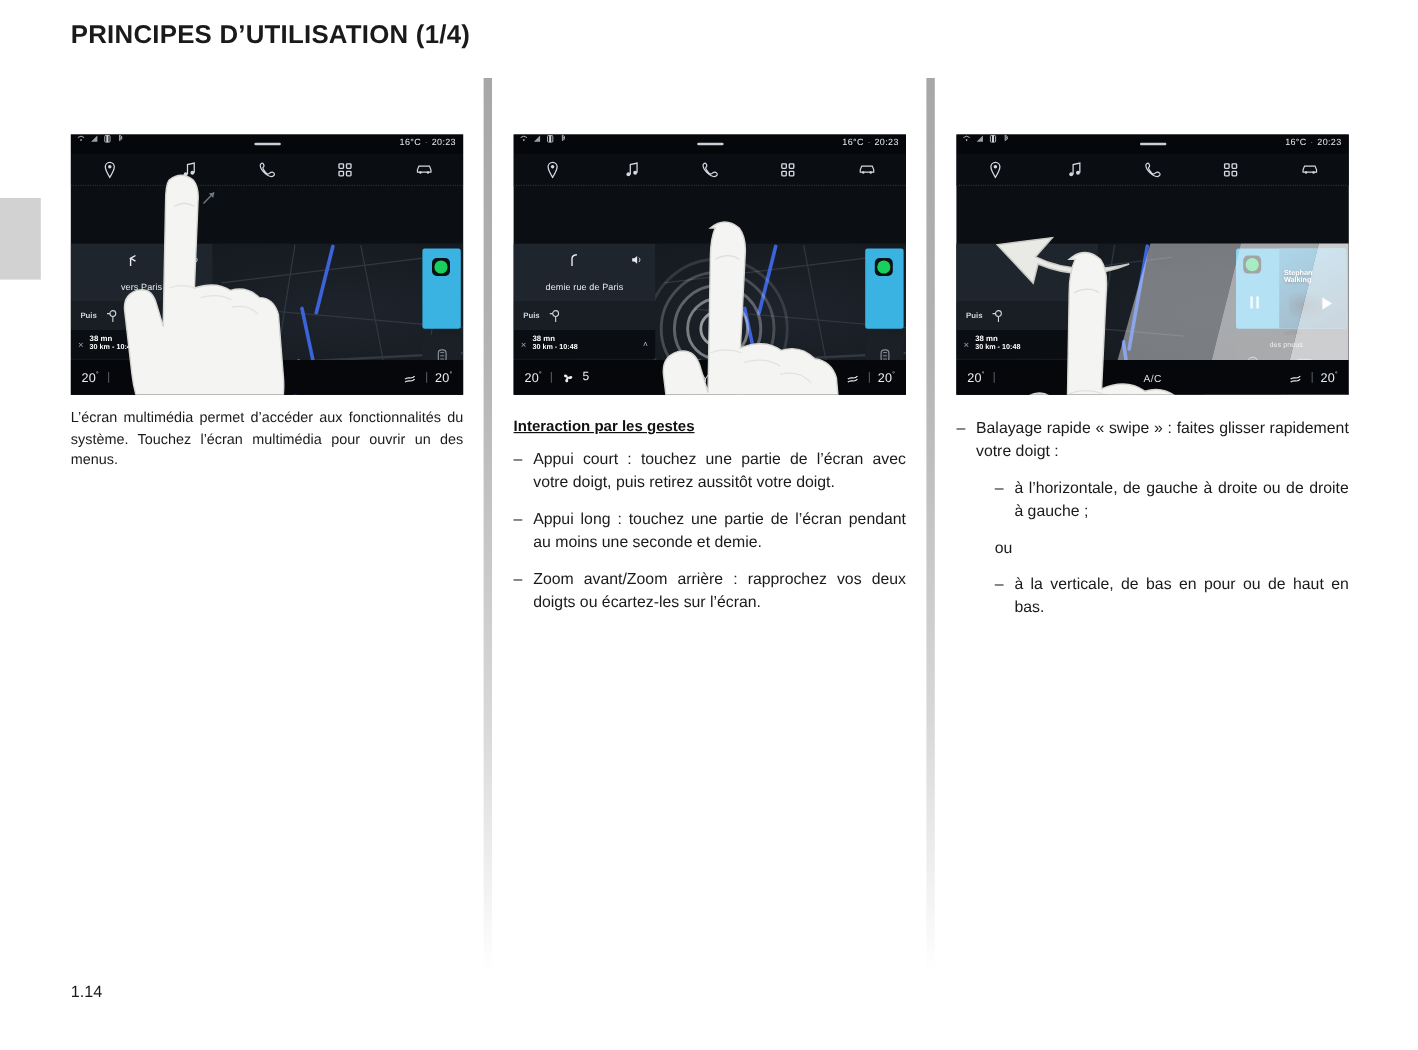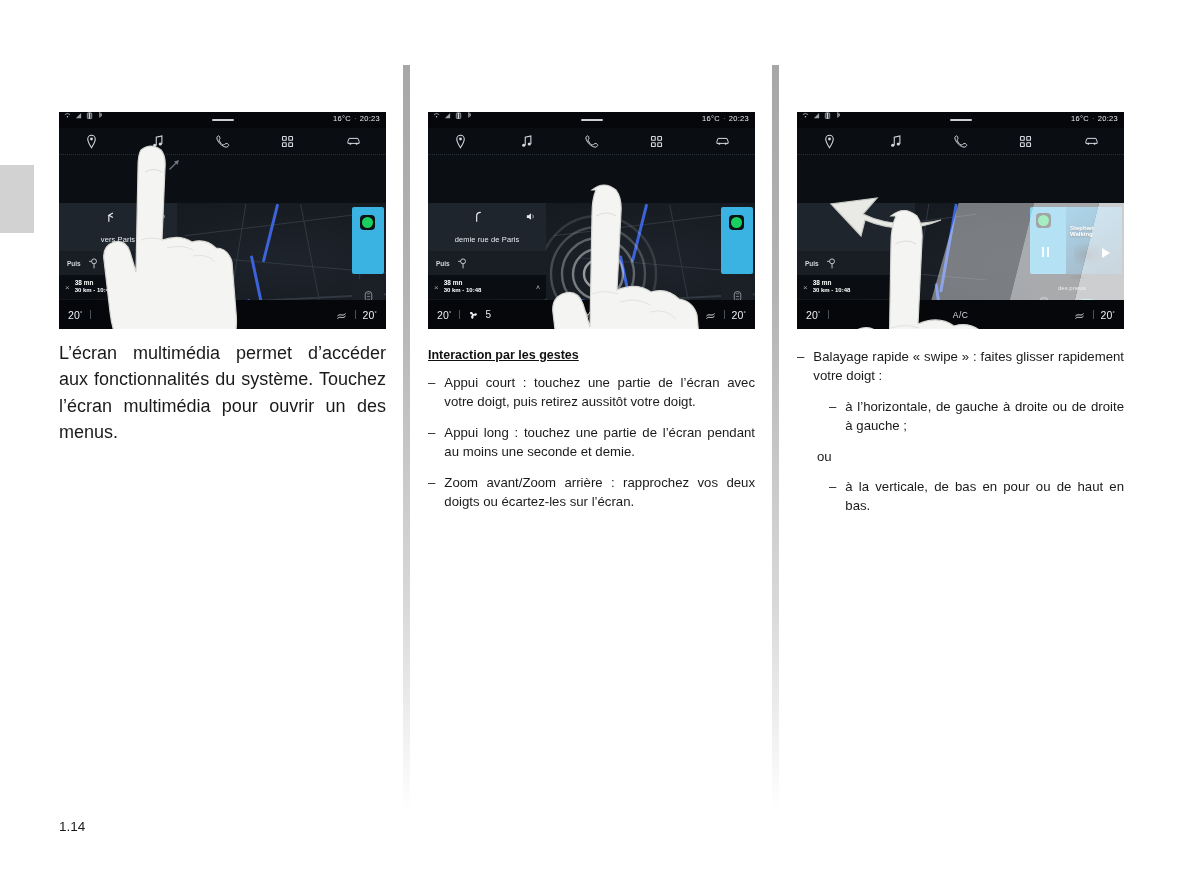--- a/index.html
+++ b/index.html
@@ -221,46 +221,47 @@
   .h1 {
     font-size: 17px; font-weight: bold; color: #111;
     margin-top: 19px; letter-spacing: -.1px;
   }
   .h2 {
     font-size: 12.5px; font-weight: bold; color: #111;
     margin-top: 17px;
   }
   .h2.tight { margin-top: 19px; text-decoration: underline; }
   .para {
-    font-size: 18px; line-height: 1.47; color: #1a1a1a;
+    font-size: 12px; line-height: 1.47; color: #1a1a1a;
     margin-top: 11px; text-align: justify;
   }
   .bullets { margin-top: 9px; }
   .bullet {
     display: flex; gap: 9px;
     font-size: 13.2px; line-height: 1.47; color: #1a1a1a;
     margin-top: 11px;
   }
   .bullet .dash { flex: 0 0 auto; }
   .bullet .btxt { flex: 1 1 auto; text-align: justify; }
   .bullet.sub { margin-left: 32px; }
-  .plainline { font-size: 13.2px; line-height: 1.47; margin-top: 11px; margin-left: 20px; }
+  .plainline { font-size: 13.2px; line-height: 1.47; margin-top: 11px; margin-left: 32px; }
 
   .folio {
     position: absolute; left: 59px; top: 819px;
     font-size: 13.5px; color: #1a1a1a;
   }
 </style>
 </head>
 <body>
 
 <div class="page">
 
   <div class="margin-tab"></div>
 
+  <div class="page-title">PRINCIPES D’UTILISATION (1/4)</div>
 
   <div class="col-sep s1"></div>
   <div class="col-sep s2"></div>
 
   <div class="col c1">
 
     <div class="screen">
 
       <div class="statusbar">
         <div class="sb-left">

